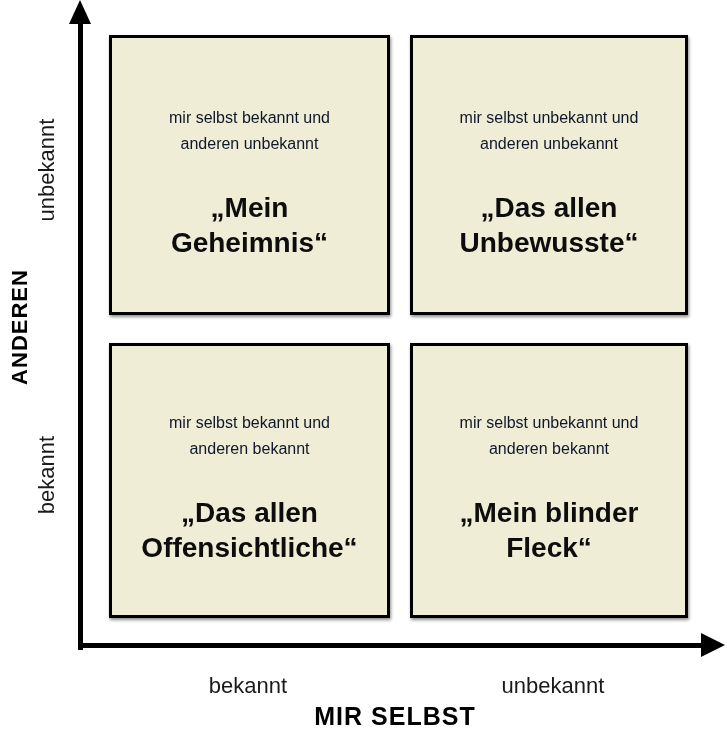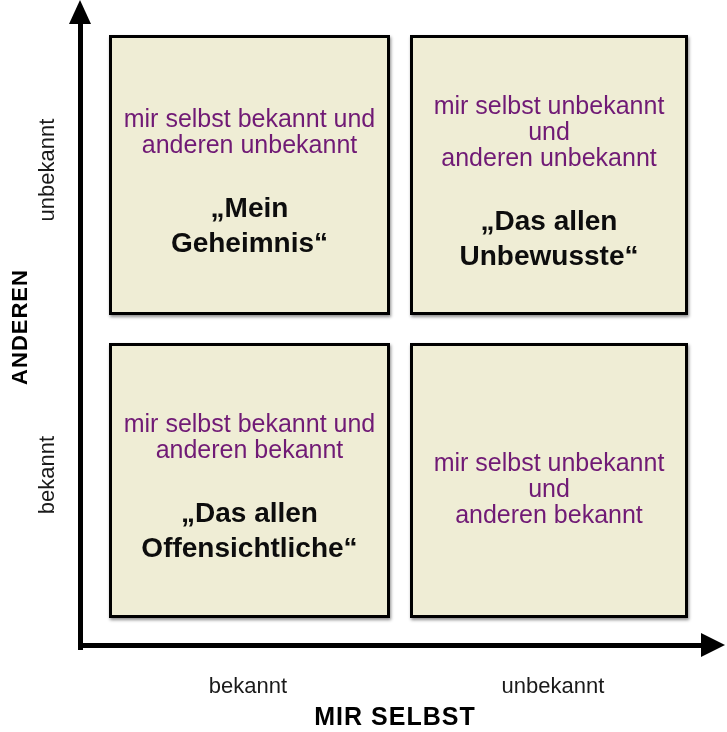--- a/index.html
+++ b/index.html
@@ -92,23 +92,23 @@
     justify-content: center;
     text-align: center;
     padding-top: 14px;
   }
   .q-tl { left: 109px; top: 35px;  width: 281px; height: 280px; }
   .q-tr { left: 410px; top: 35px;  width: 278px; height: 280px; }
   .q-bl { left: 109px; top: 343px; width: 281px; height: 275px; }
   .q-br { left: 410px; top: 343px; width: 278px; height: 275px; }
 
   .q-desc {
-    font-size: 25px;
+    font-size: 16px;
     line-height: 26px;
-    color: #701a75;
+    color: #0f172a;
     white-space: pre-line;
   }
   .q-title {
     margin-top: 33px;
     font-size: 28px;
     line-height: 35px;
     font-weight: bold;
     color: #0d0d0d;
     white-space: pre-line;
   }
@@ -144,19 +144,21 @@
   <div class="quadrant q-bl">
     <div class="q-desc">mir selbst bekannt und
 anderen bekannt</div>
     <div class="q-title">„Das allen
 Offensichtliche“</div>
   </div>
 
   <div class="quadrant q-br">
     <div class="q-desc">mir selbst unbekannt und
 anderen bekannt</div>
+    <div class="q-title">„Mein blinder
+Fleck“</div>
   </div>
 
   <div class="x-label tick-label x-label-left">bekannt</div>
   <div class="x-label tick-label x-label-right">unbekannt</div>
   <div class="x-axis-title">MIR SELBST</div>
 
 </div>
 
 </body></html>

